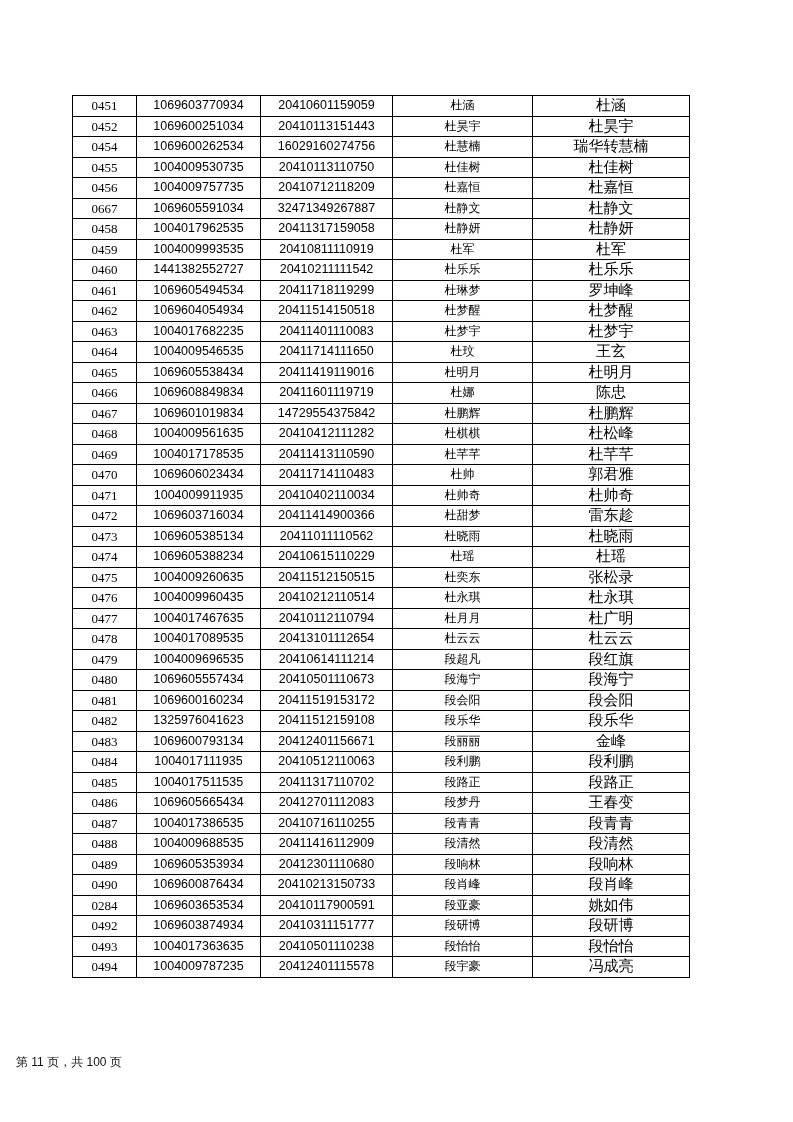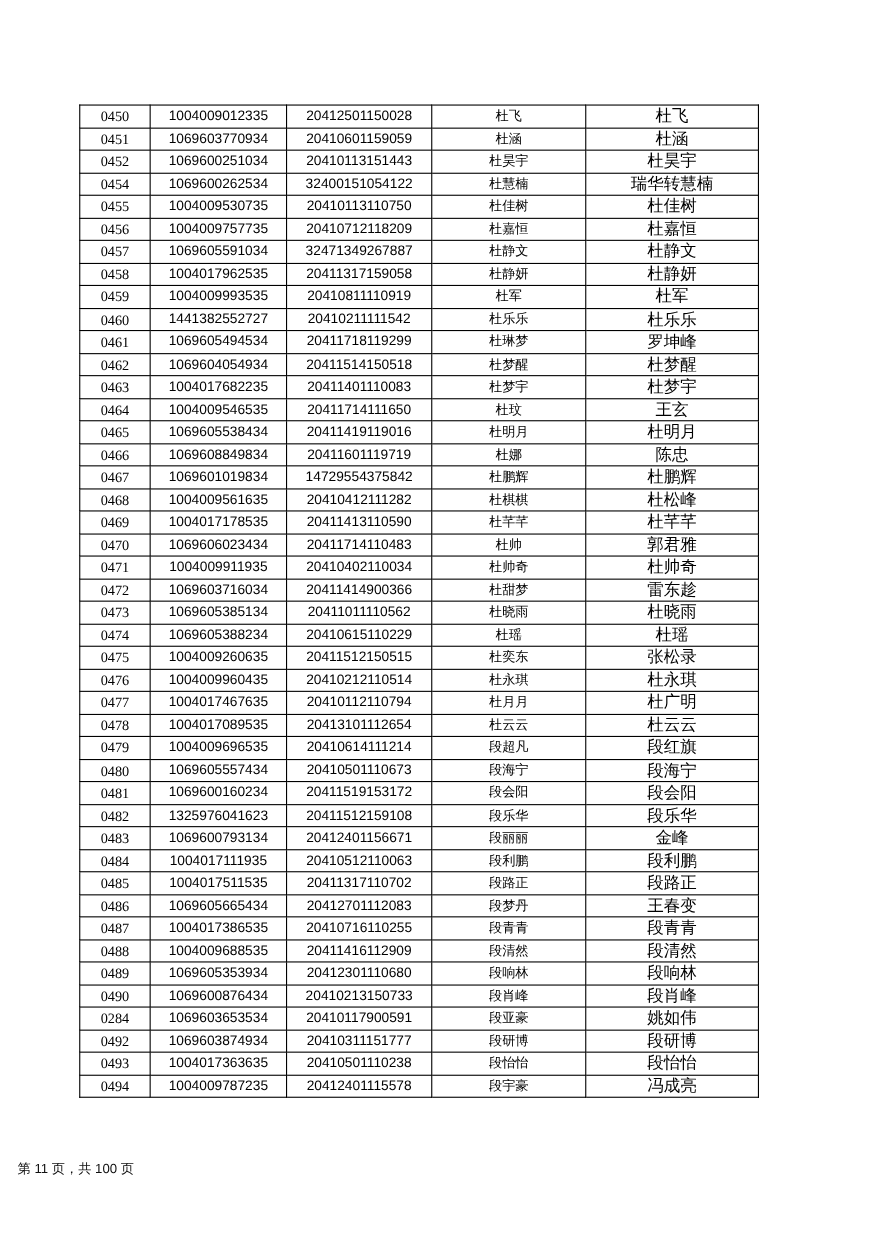--- a/index.html
+++ b/index.html
@@ -29,63 +29,56 @@
     font-size: 12px; color: #111;
   }
 </style>
 </head>
 <body>
 
 <div class="page">
   <table class="roster">
     <tbody id="roster-body">
         <tr>
-    <td class="c-seq">0450</td>
-    <td class="c-id1">1004009012335</td>
-    <td class="c-id2">20412501150028</td>
-    <td class="c-n1">杜飞</td>
-    <td class="c-n2">杜飞</td>
-  </tr>
-        <tr>
     <td class="c-seq">0451</td>
     <td class="c-id1">1069603770934</td>
     <td class="c-id2">20410601159059</td>
     <td class="c-n1">杜涵</td>
     <td class="c-n2">杜涵</td>
   </tr>
         <tr>
     <td class="c-seq">0452</td>
     <td class="c-id1">1069600251034</td>
     <td class="c-id2">20410113151443</td>
     <td class="c-n1">杜昊宇</td>
     <td class="c-n2">杜昊宇</td>
   </tr>
         <tr>
     <td class="c-seq">0454</td>
     <td class="c-id1">1069600262534</td>
-    <td class="c-id2">32400151054122</td>
+    <td class="c-id2">16029160274756</td>
     <td class="c-n1">杜慧楠</td>
     <td class="c-n2">瑞华转慧楠</td>
   </tr>
         <tr>
     <td class="c-seq">0455</td>
     <td class="c-id1">1004009530735</td>
     <td class="c-id2">20410113110750</td>
     <td class="c-n1">杜佳树</td>
     <td class="c-n2">杜佳树</td>
   </tr>
         <tr>
     <td class="c-seq">0456</td>
     <td class="c-id1">1004009757735</td>
     <td class="c-id2">20410712118209</td>
     <td class="c-n1">杜嘉恒</td>
     <td class="c-n2">杜嘉恒</td>
   </tr>
         <tr>
-    <td class="c-seq">0457</td>
+    <td class="c-seq">0667</td>
     <td class="c-id1">1069605591034</td>
     <td class="c-id2">32471349267887</td>
     <td class="c-n1">杜静文</td>
     <td class="c-n2">杜静文</td>
   </tr>
         <tr>
     <td class="c-seq">0458</td>
     <td class="c-id1">1004017962535</td>
     <td class="c-id2">20411317159058</td>
     <td class="c-n1">杜静妍</td>

